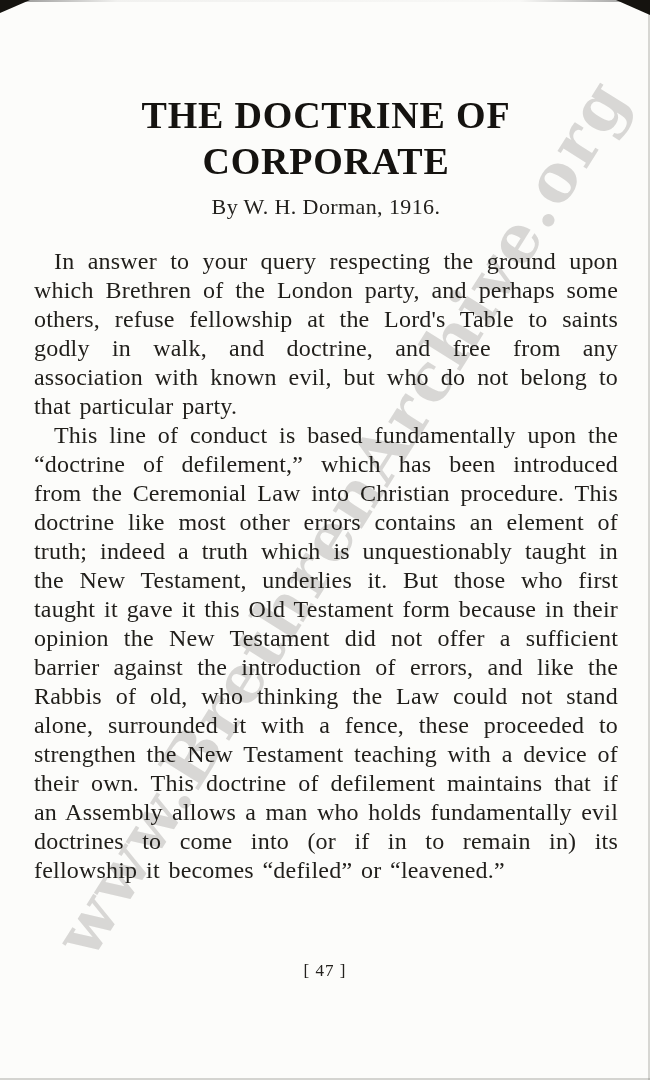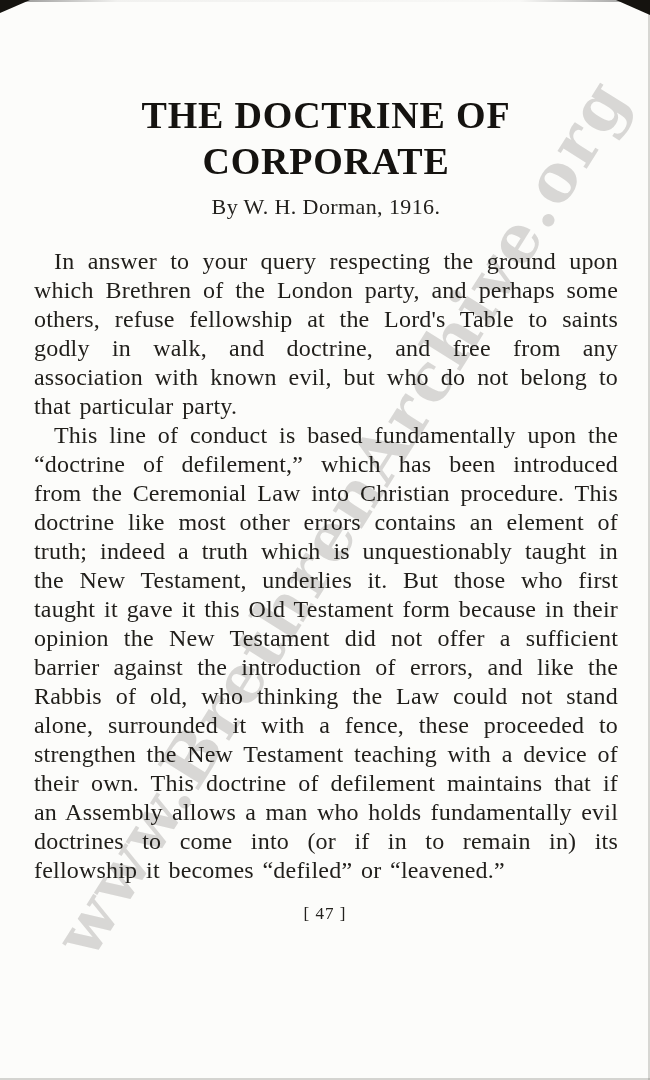--- a/index.html
+++ b/index.html
@@ -101,21 +101,21 @@
     text-indent: 20px;
     word-spacing: 2.5px;
     letter-spacing: 0.2px;
     color: #201e1a;
   }
   .para:first-of-type {
     margin-top: 27px;
   }
   .page-number {
     position: absolute;
-    top: 904px;
+    top: 961px;
     left: 0;
     width: 100%;
     text-align: center;
     font-size: 17px;
     letter-spacing: 1px;
     color: #23211d;
     z-index: 2;
   }
 </style>
 </head>

